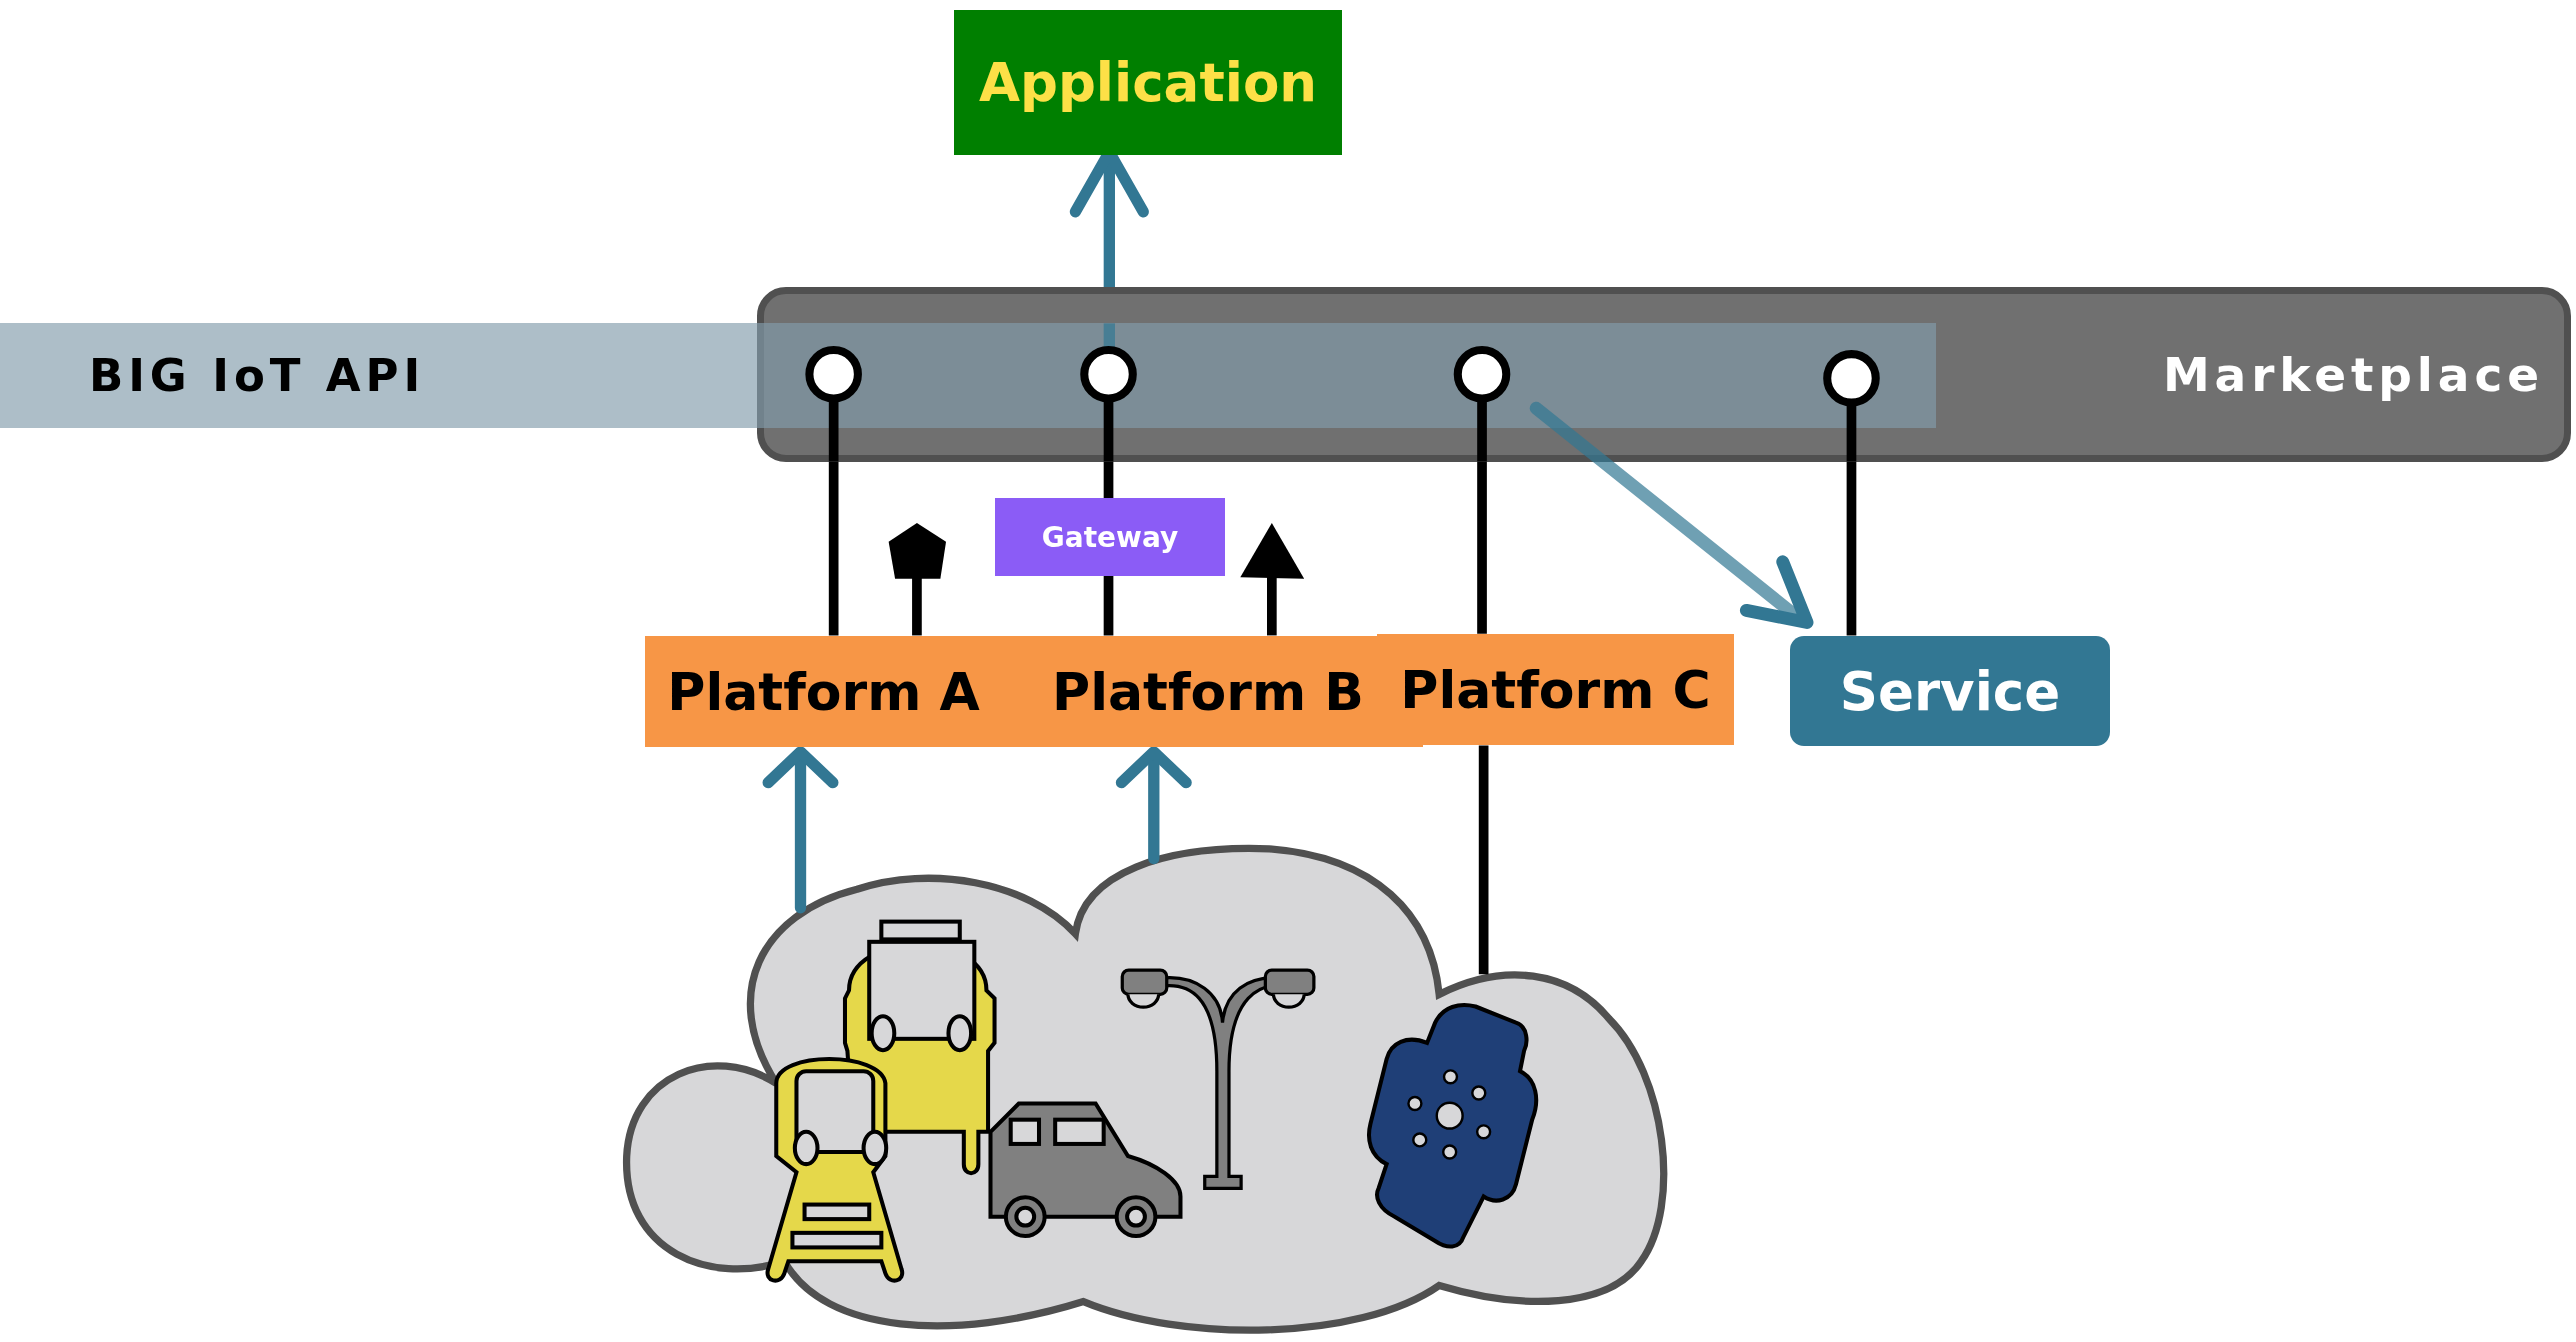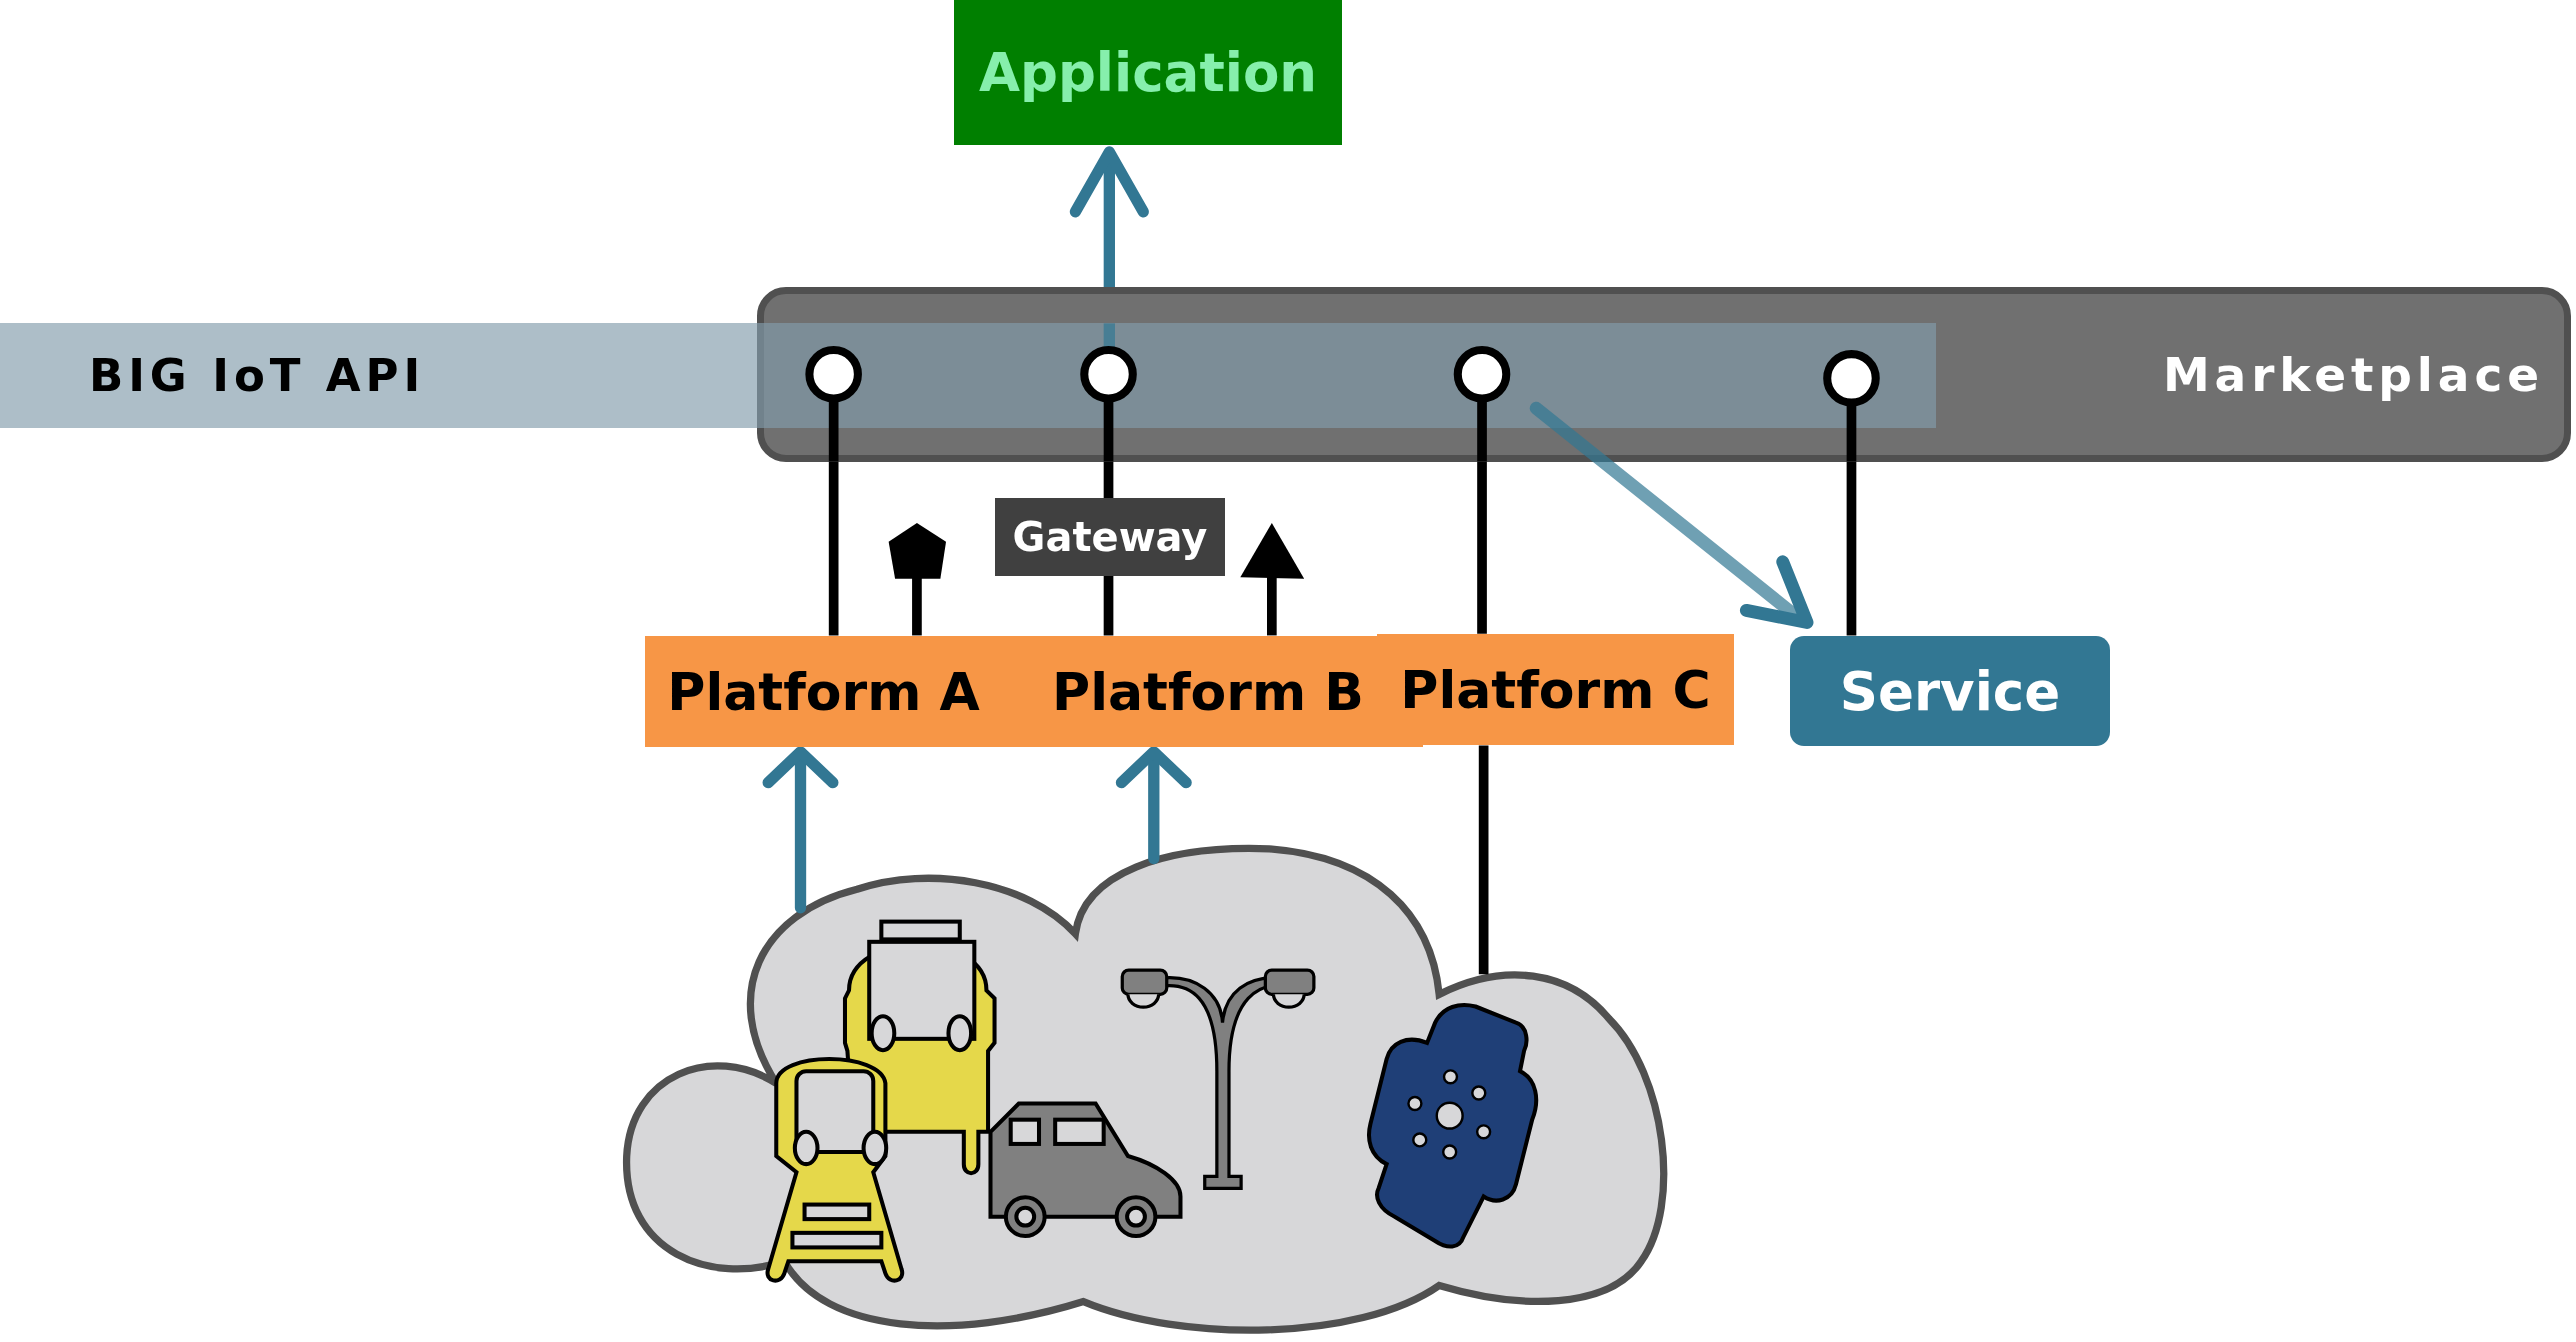--- a/index.html
+++ b/index.html
@@ -1,34 +1,34 @@
 <!DOCTYPE html>
 <html style="font-size:13px"><head>
 <meta charset="utf-8">
 <style>
   html, body { margin:0; padding:0; background:#ffffff; }
   body { width:2576px; height:1342px; position:relative; overflow:hidden;
          font-family:"DejaVu Sans", sans-serif; }
   .abs { position:absolute; }
   .box { position:absolute; display:flex; align-items:center; justify-content:center;
          font-weight:bold; box-sizing:border-box; }
-  #app-box { left:954px; top:0; width:388px; height:145px; background:#007f00; color:#86efac; font-size:53px; }
+  #app-box { left:954px; top:10px; width:388px; height:145px; background:#007f00; color:#fde047; font-size:53px; }
   #api-band { left:0; top:323px; width:1936px; height:105px; background:rgba(130,156,172,0.66); }
   #api-label { left:89px; top:323px; height:105px; display:flex; align-items:center;
                font-size:45px; font-weight:bold; letter-spacing:4.9px; color:#000; }
   #marketplace { left:757px; top:287px; width:1814px; height:175px; background:#707070;
                  border:7.3px solid #505050; border-radius:29px; box-sizing:border-box; }
   #marketplace-label { right:32px; top:287px; height:175px; display:flex; align-items:center;
                        font-size:47px; font-weight:bold; letter-spacing:4.9px; color:#fff; }
   .platform { background:#f79646; color:#000; font-size:52px; height:111px; }
   #platform-a { left:610px; top:636px; width:357px;margin-left:35px; }
   #platform-b { left:993px; top:636px; width:430px; }
   #platform-c { left:1377px; top:634px; width:357px;text-align:right; }
   #service { left:1790px; top:636px; width:320px; height:110px; background:#327793; color:#fff; font-size:53px;border-radius:14px; }
-  #gateway { left:995px; top:498px; width:230px; height:78px; background:#404040; color:#fff; font-size:40px; }
+  #gateway { left:995px; top:498px; width:230px; height:78px; background:#8b5cf6; color:#fff; font-size:28px; }
   svg#lines { position:absolute; left:0; top:0; }
 </style>
 </head>
 <body>
 
 <svg id="lines" width="2576" height="1342" viewBox="0 0 3186 1660">
 
   <g>
     <path d="M960,1340 C880,1290 780,1330 775,1430 C770,1550 880,1590 970,1560 C1020,1650 1180,1660 1340,1610 C1460,1660 1680,1660 1780,1590 C1880,1620 1990,1620 2030,1560 C2080,1490 2060,1330 1990,1260 C1940,1200 1860,1190 1780,1230 C1770,1130 1700,1060 1570,1050 C1440,1045 1340,1080 1330,1155 C1270,1090 1150,1070 1060,1100 C940,1130 890,1230 960,1340 Z" fill="#d7d7d9" stroke="#505050" stroke-width="9"></path>
   </g>

